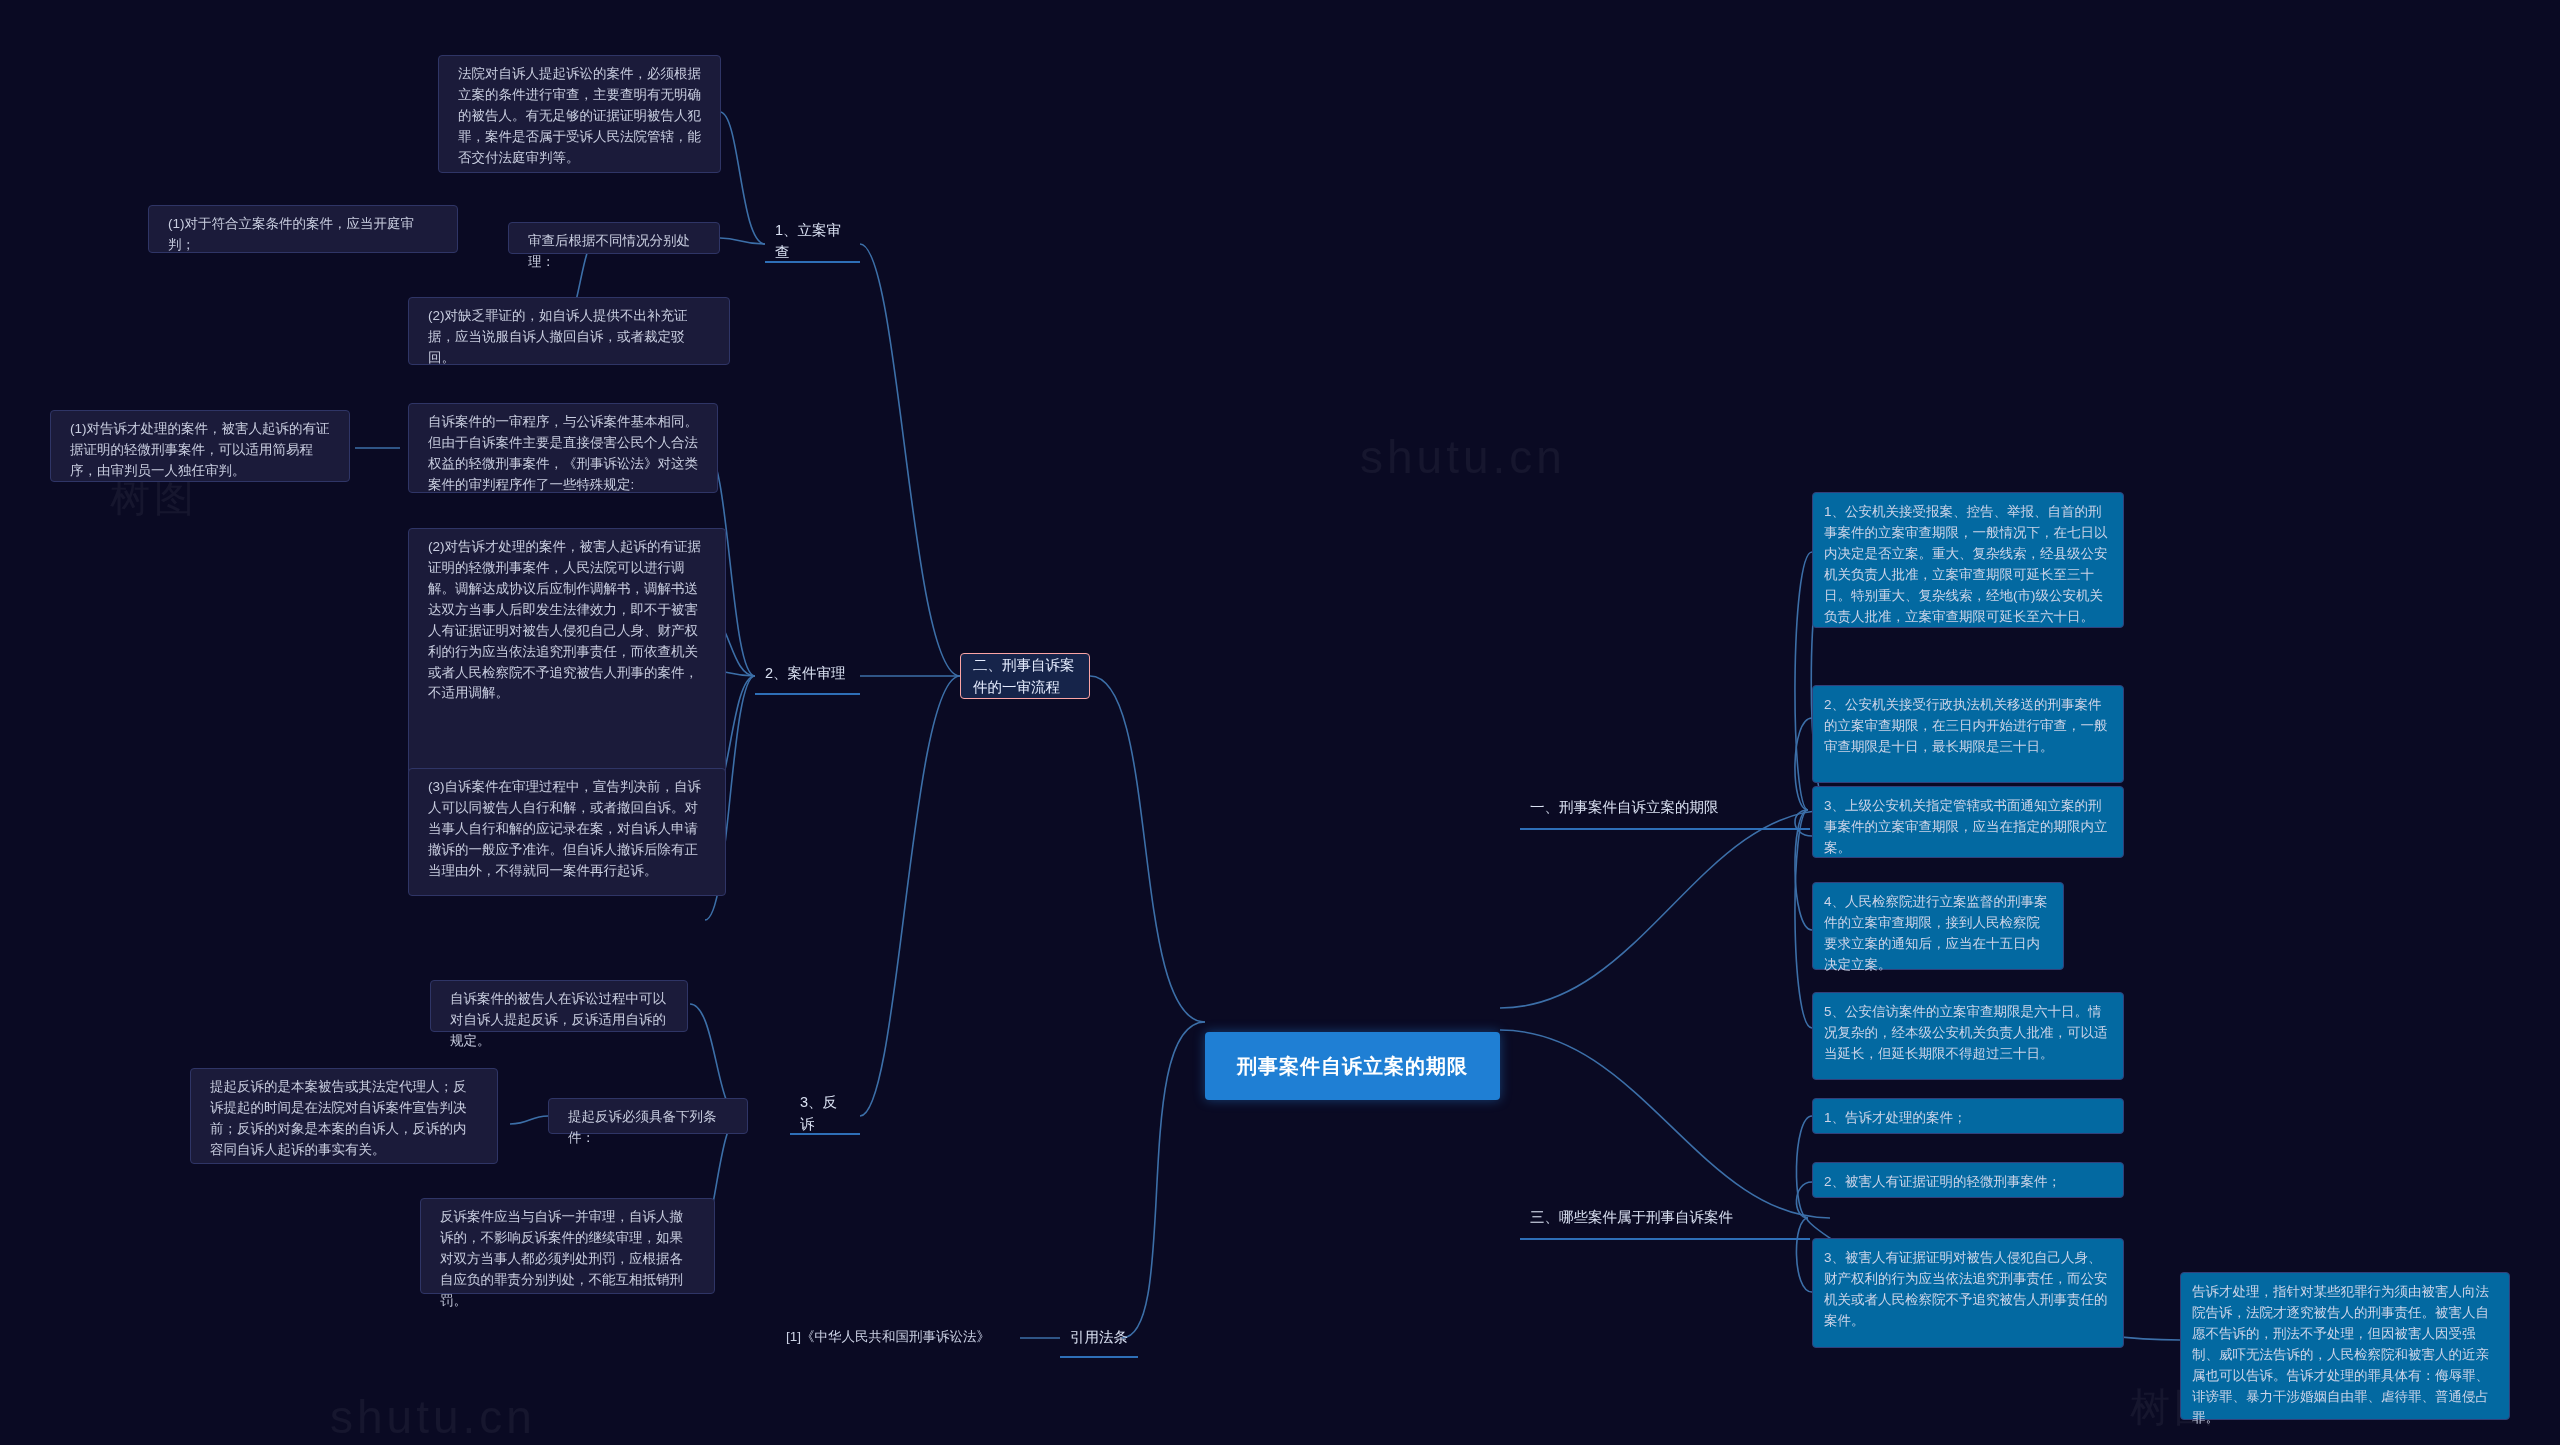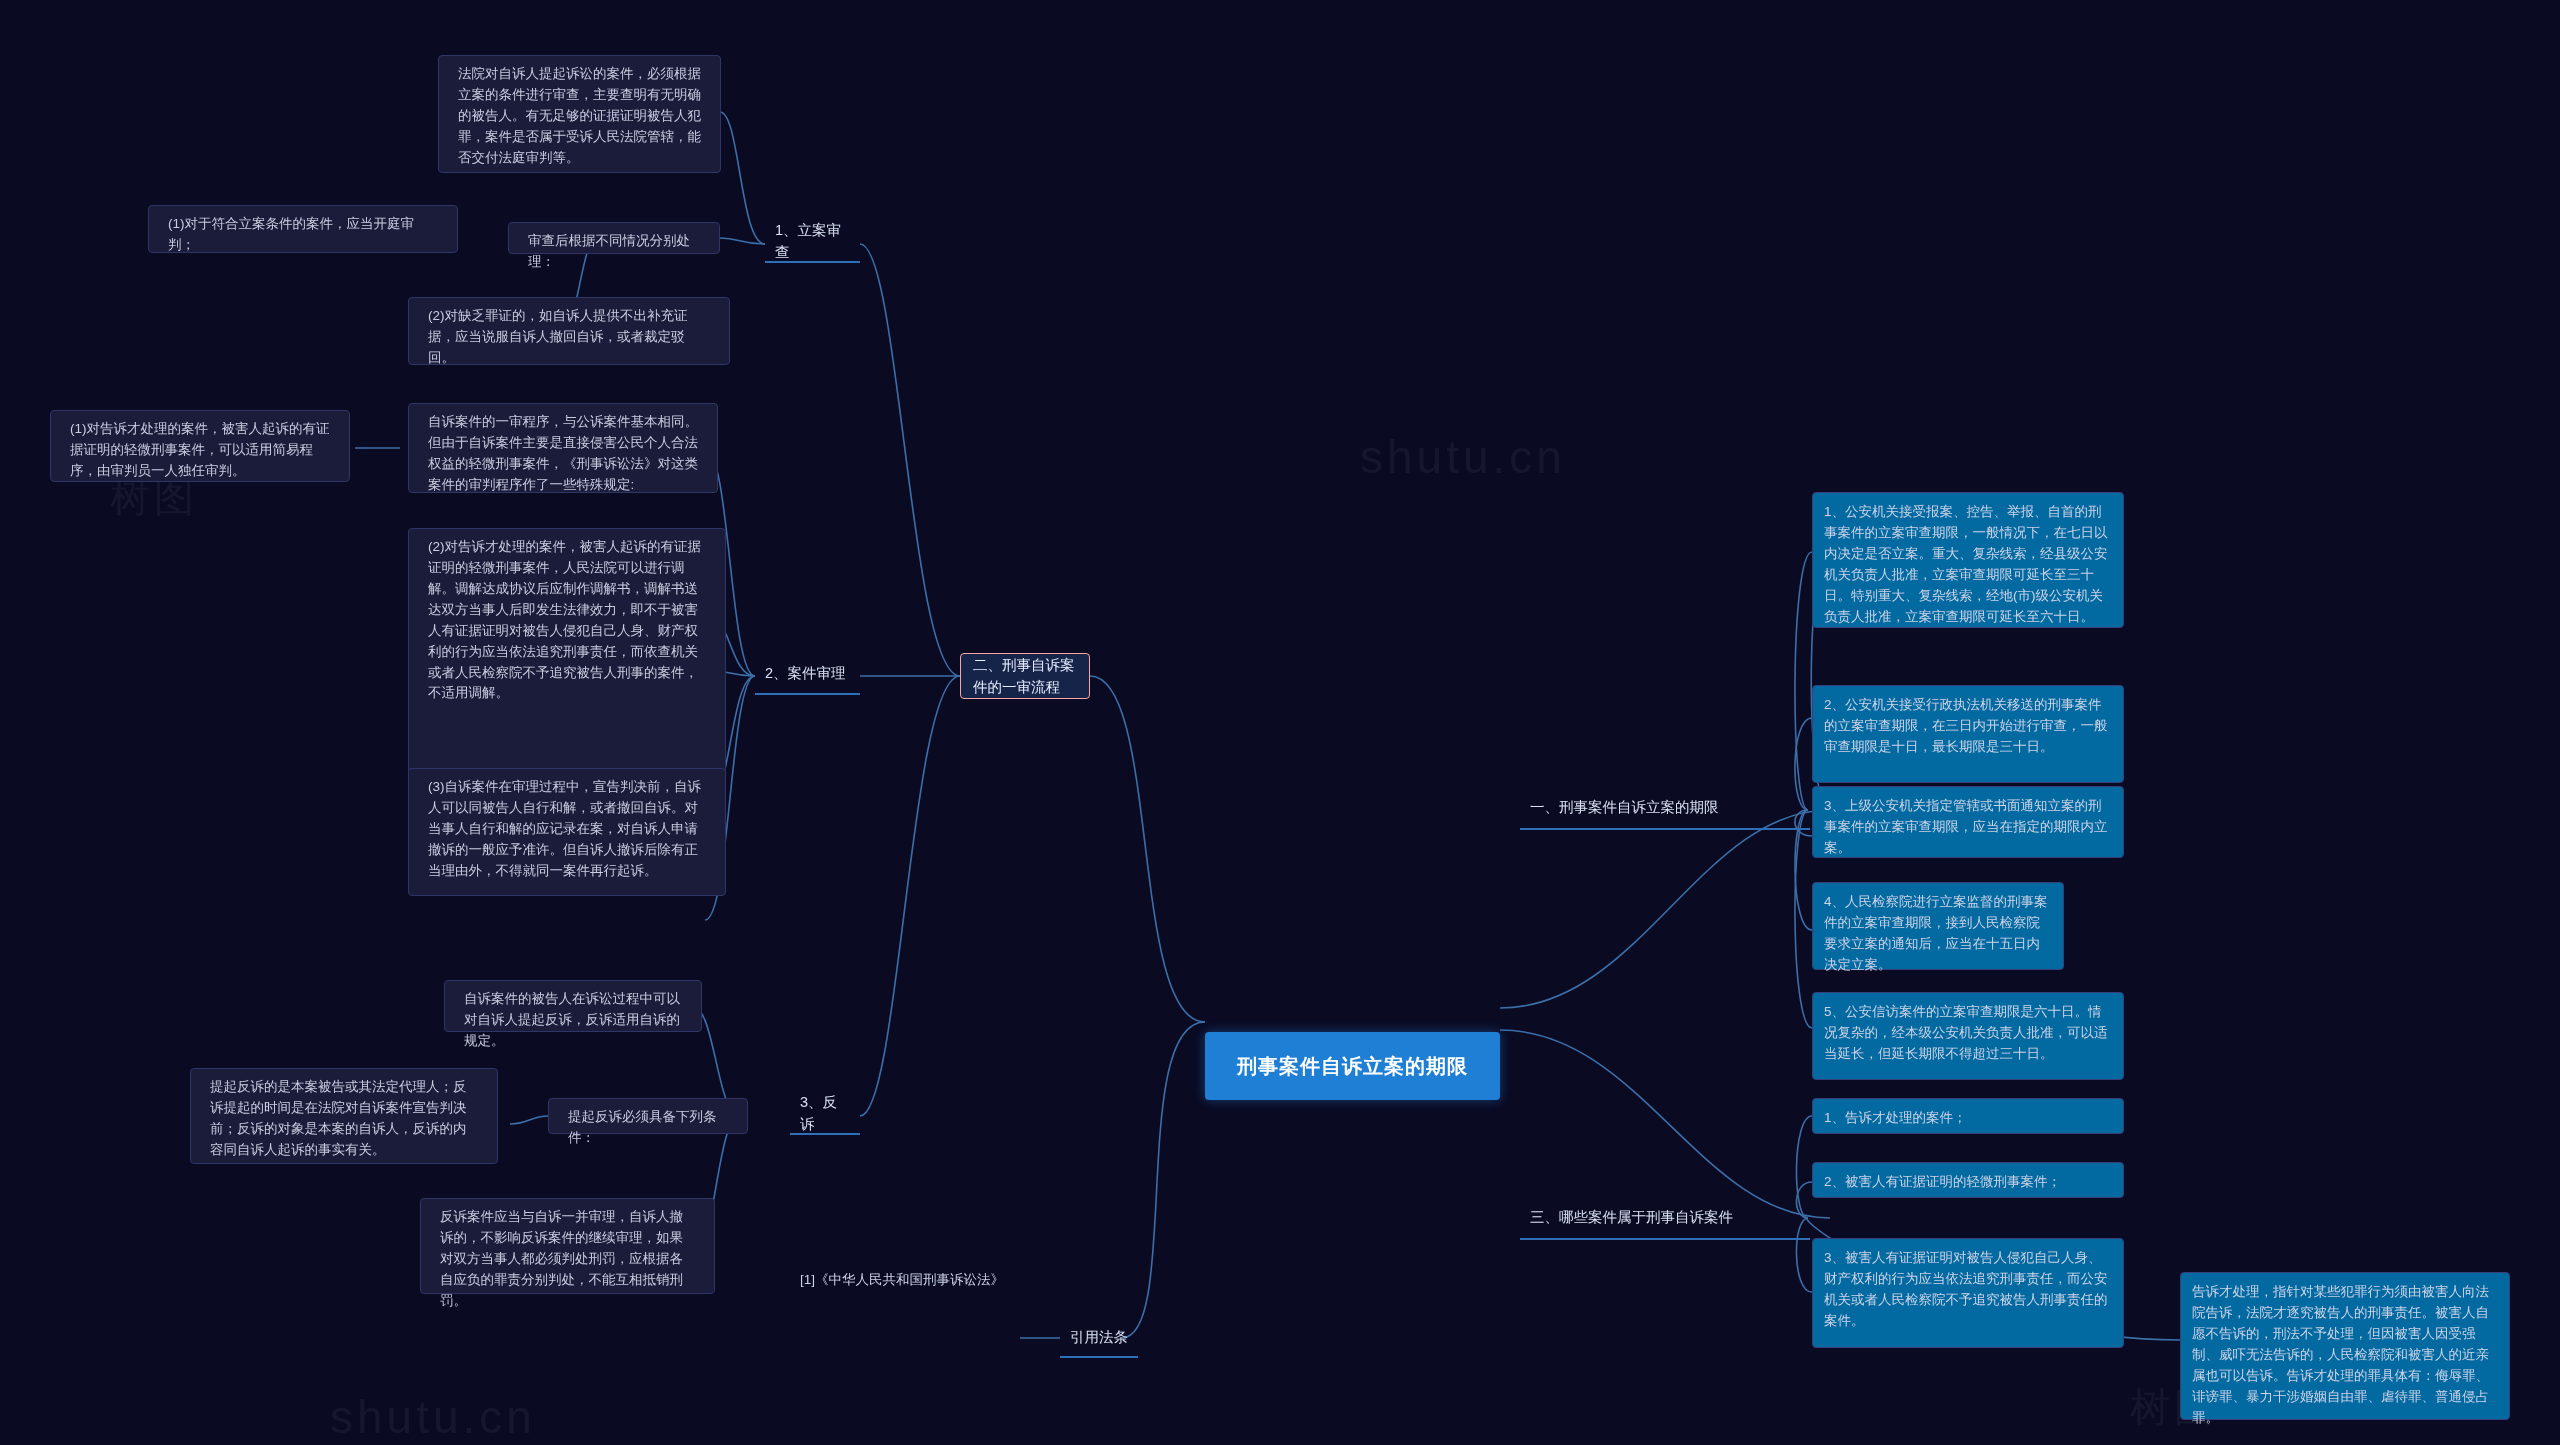--- a/index.html
+++ b/index.html
@@ -171,27 +171,27 @@
   <div class="node leaf" style="left:438px; top:55px; width:283px; height:118px;">法院对自诉人提起诉讼的案件，必须根据立案的条件进行审查，主要查明有无明确的被告人。有无足够的证据证明被告人犯罪，案件是否属于受诉人民法院管辖，能否交付法庭审判等。</div>
   <div class="node leaf" style="left:508px; top:222px; width:212px; height:32px;">审查后根据不同情况分别处理：</div>
   <div class="node leaf" style="left:148px; top:205px; width:310px; height:48px;">(1)对于符合立案条件的案件，应当开庭审判；</div>
   <div class="node leaf" style="left:408px; top:297px; width:322px; height:68px;">(2)对缺乏罪证的，如自诉人提供不出补充证据，应当说服自诉人撤回自诉，或者裁定驳回。</div>
 
   <div class="node leaf" style="left:408px; top:403px; width:310px; height:90px;">自诉案件的一审程序，与公诉案件基本相同。但由于自诉案件主要是直接侵害公民个人合法权益的轻微刑事案件，《刑事诉讼法》对这类案件的审判程序作了一些特殊规定:</div>
   <div class="node leaf" style="left:50px; top:410px; width:300px; height:72px;">(1)对告诉才处理的案件，被害人起诉的有证据证明的轻微刑事案件，可以适用简易程序，由审判员一人独任审判。</div>
   <div class="node leaf" style="left:408px; top:528px; width:318px; height:270px;">(2)对告诉才处理的案件，被害人起诉的有证据证明的轻微刑事案件，人民法院可以进行调解。调解达成协议后应制作调解书，调解书送达双方当事人后即发生法律效力，即不于被害人有证据证明对被告人侵犯自己人身、财产权利的行为应当依法追究刑事责任，而依查机关或者人民检察院不予追究被告人刑事的案件，不适用调解。</div>
   <div class="node leaf" style="left:408px; top:768px; width:318px; height:128px;">(3)自诉案件在审理过程中，宣告判决前，自诉人可以同被告人自行和解，或者撤回自诉。对当事人自行和解的应记录在案，对自诉人申请撤诉的一般应予准许。但自诉人撤诉后除有正当理由外，不得就同一案件再行起诉。</div>
 
-  <div class="node leaf" style="left:444px; top:980px; width:258px; height:52px;">自诉案件的被告人在诉讼过程中可以对自诉人提起反诉，反诉适用自诉的规定。</div>
+  <div class="node leaf" style="left:430px; top:980px; width:258px; height:52px;">自诉案件的被告人在诉讼过程中可以对自诉人提起反诉，反诉适用自诉的规定。</div>
   <div class="node leaf" style="left:548px; top:1098px; width:200px; height:36px;">提起反诉必须具备下列条件：</div>
   <div class="node leaf" style="left:190px; top:1068px; width:308px; height:96px;">提起反诉的是本案被告或其法定代理人；反诉提起的时间是在法院对自诉案件宣告判决前；反诉的对象是本案的自诉人，反诉的内容同自诉人起诉的事实有关。</div>
   <div class="node leaf" style="left:420px; top:1198px; width:295px; height:96px;">反诉案件应当与自诉一并审理，自诉人撤诉的，不影响反诉案件的继续审理，如果对双方当事人都必须判处刑罚，应根据各自应负的罪责分别判处，不能互相抵销刑罚。</div>
 
   <div class="node branch-underline" style="left:1060px; top:1318px; width:78px; height:40px;">引用法条</div>
-  <div class="node plain" style="left:782px; top:1264px; width:240px; height:32px; text-align:center;">[1]《中华人民共和国刑事诉讼法》</div>
+  <div class="node plain" style="left:782px; top:1321px; width:240px; height:32px; text-align:left;">[1]《中华人民共和国刑事诉讼法》</div>
 
   <div class="node branch-underline" style="left:1520px; top:786px; width:290px; height:44px;">一、刑事案件自诉立案的期限</div>
   <div class="node branch-underline" style="left:1520px; top:1196px; width:290px; height:44px;">三、哪些案件属于刑事自诉案件</div>
 
   <div class="node right-leaf" style="left:1812px; top:492px; width:312px; height:136px;">1、公安机关接受报案、控告、举报、自首的刑事案件的立案审查期限，一般情况下，在七日以内决定是否立案。重大、复杂线索，经县级公安机关负责人批准，立案审查期限可延长至三十日。特别重大、复杂线索，经地(市)级公安机关负责人批准，立案审查期限可延长至六十日。</div>
   <div class="node right-leaf" style="left:1812px; top:678px; width:312px; height:98px;margin-top:7px;">2、公安机关接受行政执法机关移送的刑事案件的立案审查期限，在三日内开始进行审查，一般审查期限是十日，最长期限是三十日。</div>
   <div class="node right-leaf" style="left:1812px; top:786px; width:312px; height:72px;">3、上级公安机关指定管辖或书面通知立案的刑事案件的立案审查期限，应当在指定的期限内立案。</div>
   <div class="node right-leaf" style="left:1812px; top:882px; width:252px; height:88px;">4、人民检察院进行立案监督的刑事案件的立案审查期限，接到人民检察院要求立案的通知后，应当在十五日内决定立案。</div>
   <div class="node right-leaf" style="left:1812px; top:992px; width:312px; height:88px;">5、公安信访案件的立案审查期限是六十日。情况复杂的，经本级公安机关负责人批准，可以适当延长，但延长期限不得超过三十日。</div>
 

